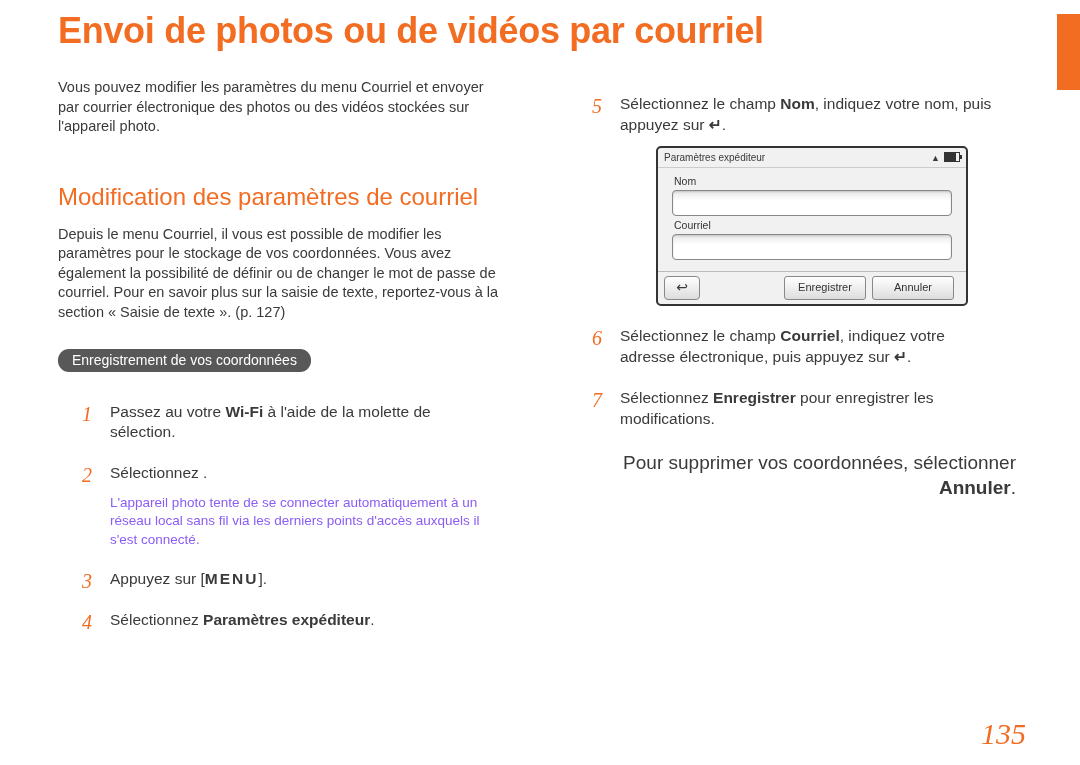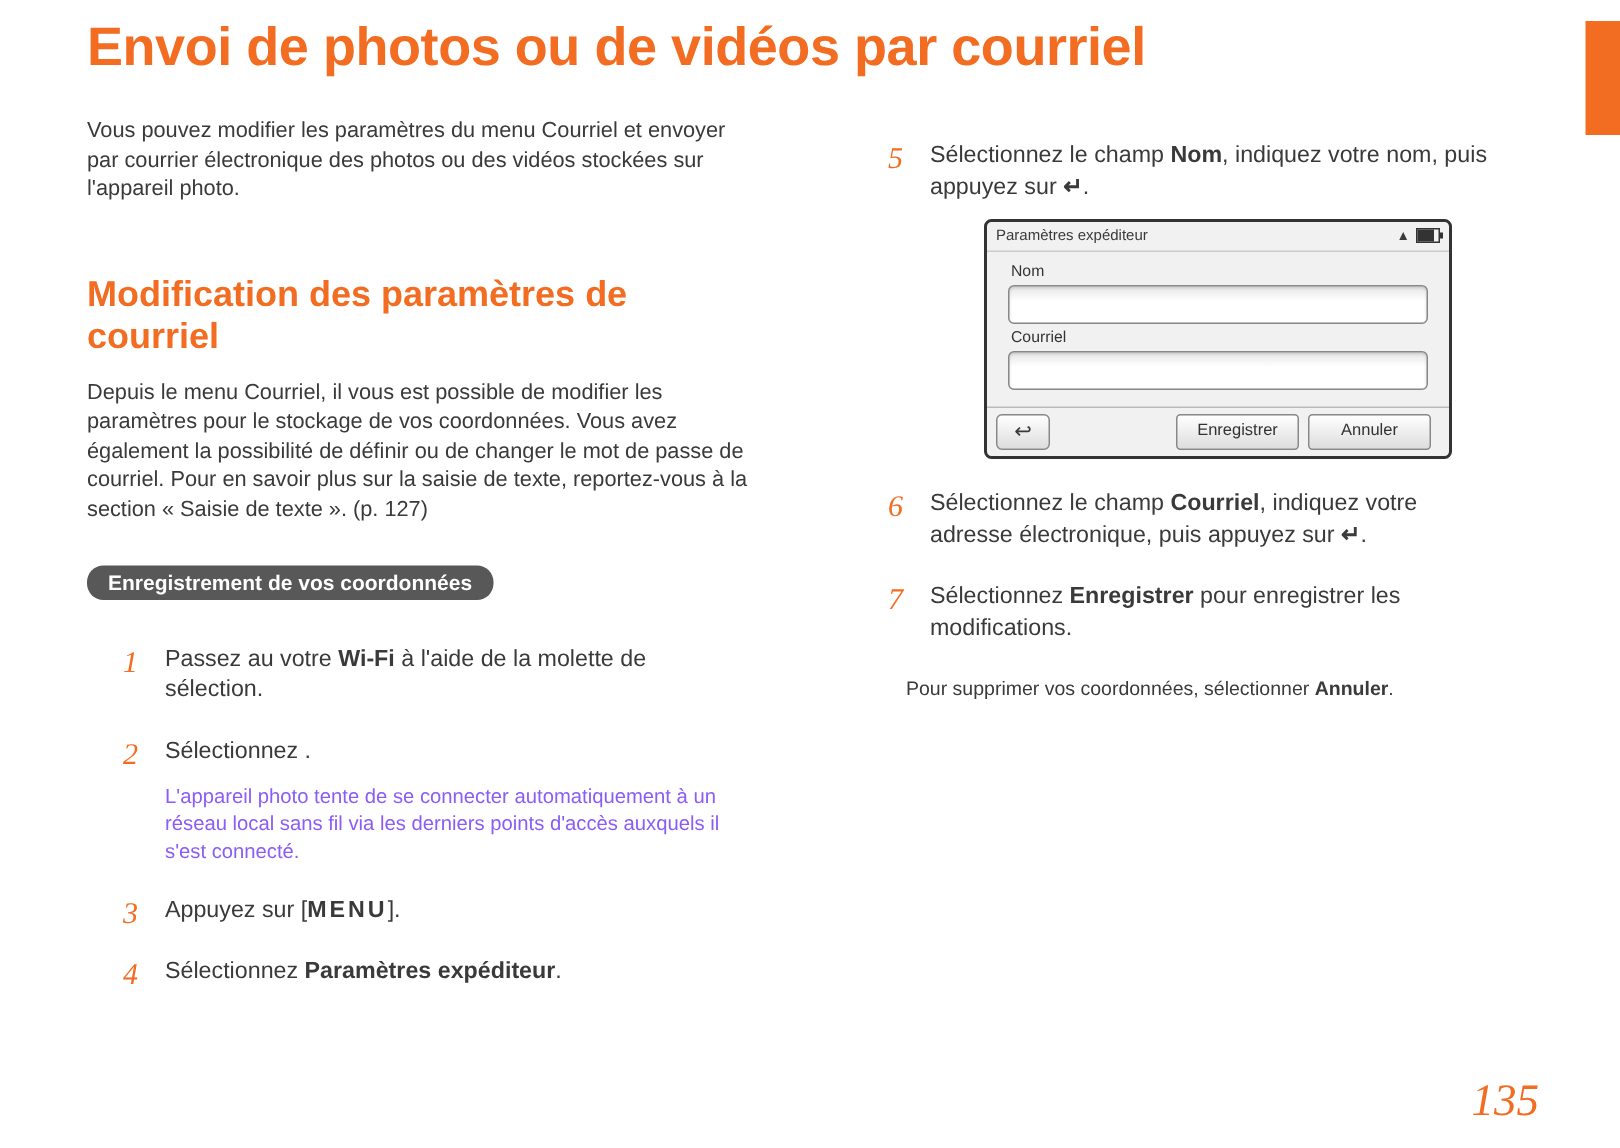--- a/index.html
+++ b/index.html
@@ -45,36 +45,36 @@
   }
   .col { width: 448px; }
   .intro {
     font-size: 14.5px;
     line-height: 1.35;
     margin-bottom: 46px;
   }
   h2.section {
     font-size: 24px;
     color: #f26c22;
-    font-weight: 700;
+    font-weight: 400;
     margin: 12px 0 14px 0;
   }
   .section-body {
     font-size: 14.5px;
     line-height: 1.35;
     margin-bottom: 26px;
   }
   .pill {
     display: inline-block;
     background: #585858;
     color: #fff;
     border-radius: 11px;
     padding: 3px 14px 4px 14px;
     font-size: 14px;
-    font-weight: 700;
+    font-weight: 400;
     margin-bottom: 14px;
   }
   ol.steps {
     list-style: none;
     padding: 0;
     margin: 16px;
     counter-reset: step;
   }
   ol.steps > li {
     counter-increment: step;
@@ -95,24 +95,25 @@
     font-weight: 400;
     font-family: "Times New Roman", serif;
   }
   .sub-note {
     font-size: 13.5px;
     line-height: 1.35;
     margin: 10px 0 0 0;
     color: #8b5cf6;
   }
   .deletion-note {
-    font-size: 13px;
+    font-size: 19px;
     line-height: 1.35;
     margin-top: 8px;
     padding-left: 36px;
+    text-align: right;
   }
   .wifi {
     font-weight: 700;
     font-family: Arial, sans-serif;
   }
   .menu {
     font-weight: 700;
     letter-spacing: 2px;
     font-family: "Trebuchet MS", Arial, sans-serif;
   }

